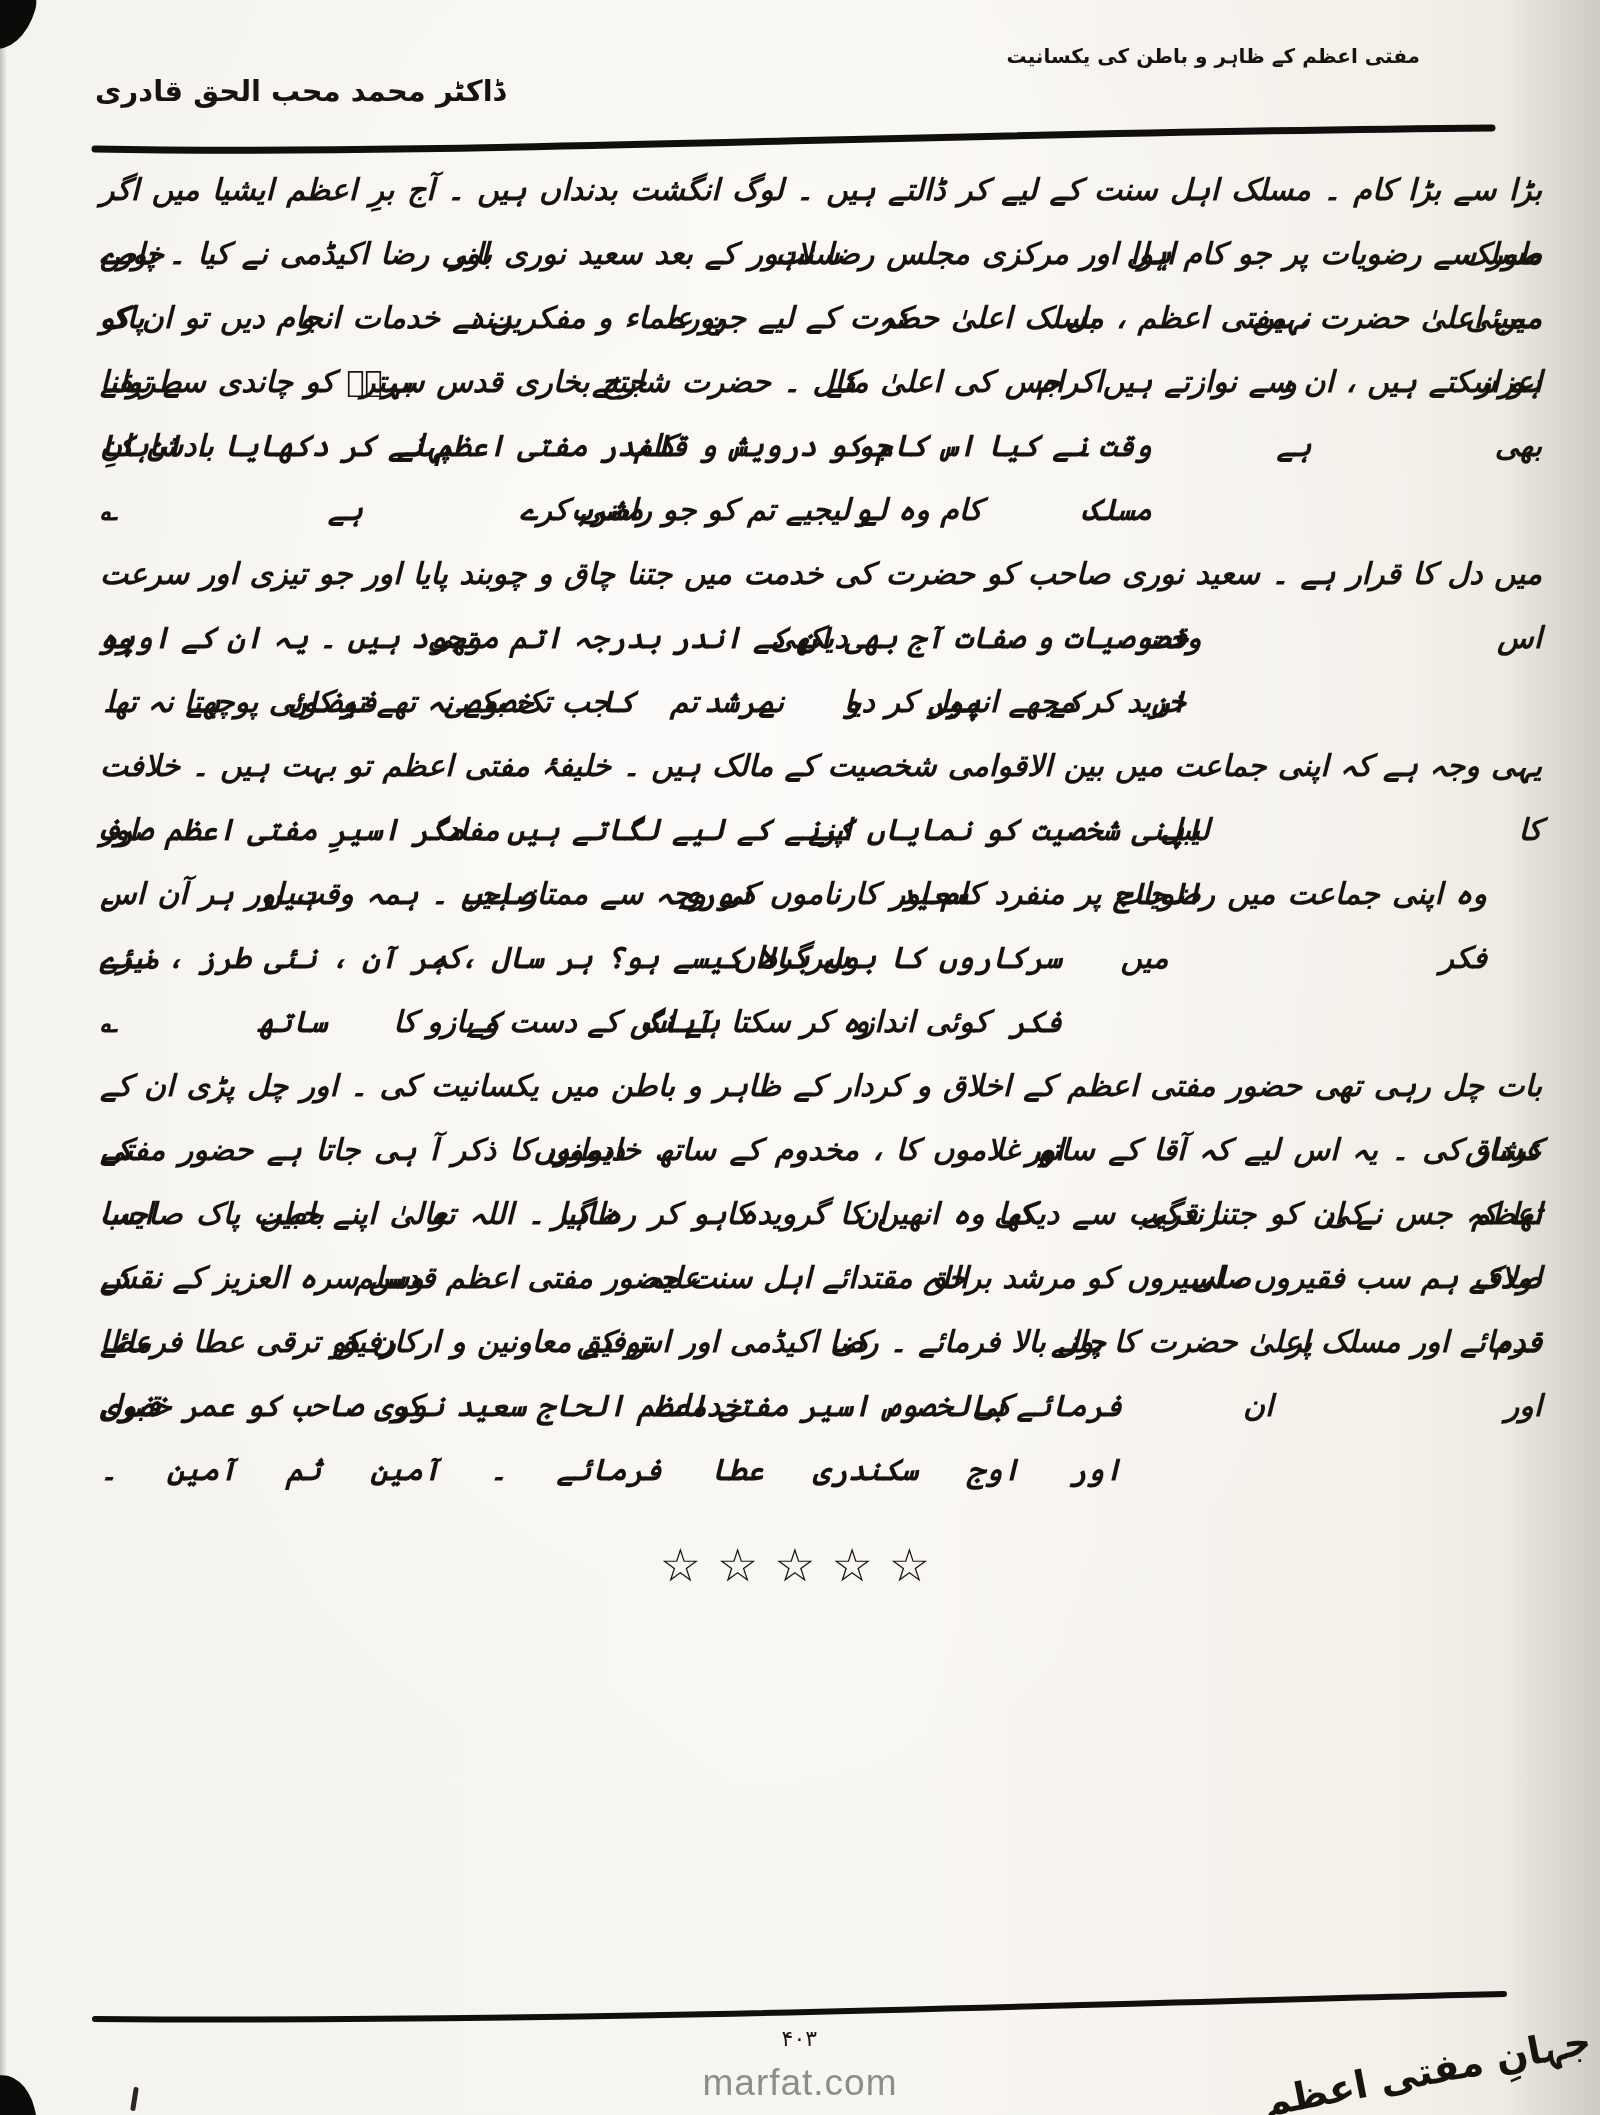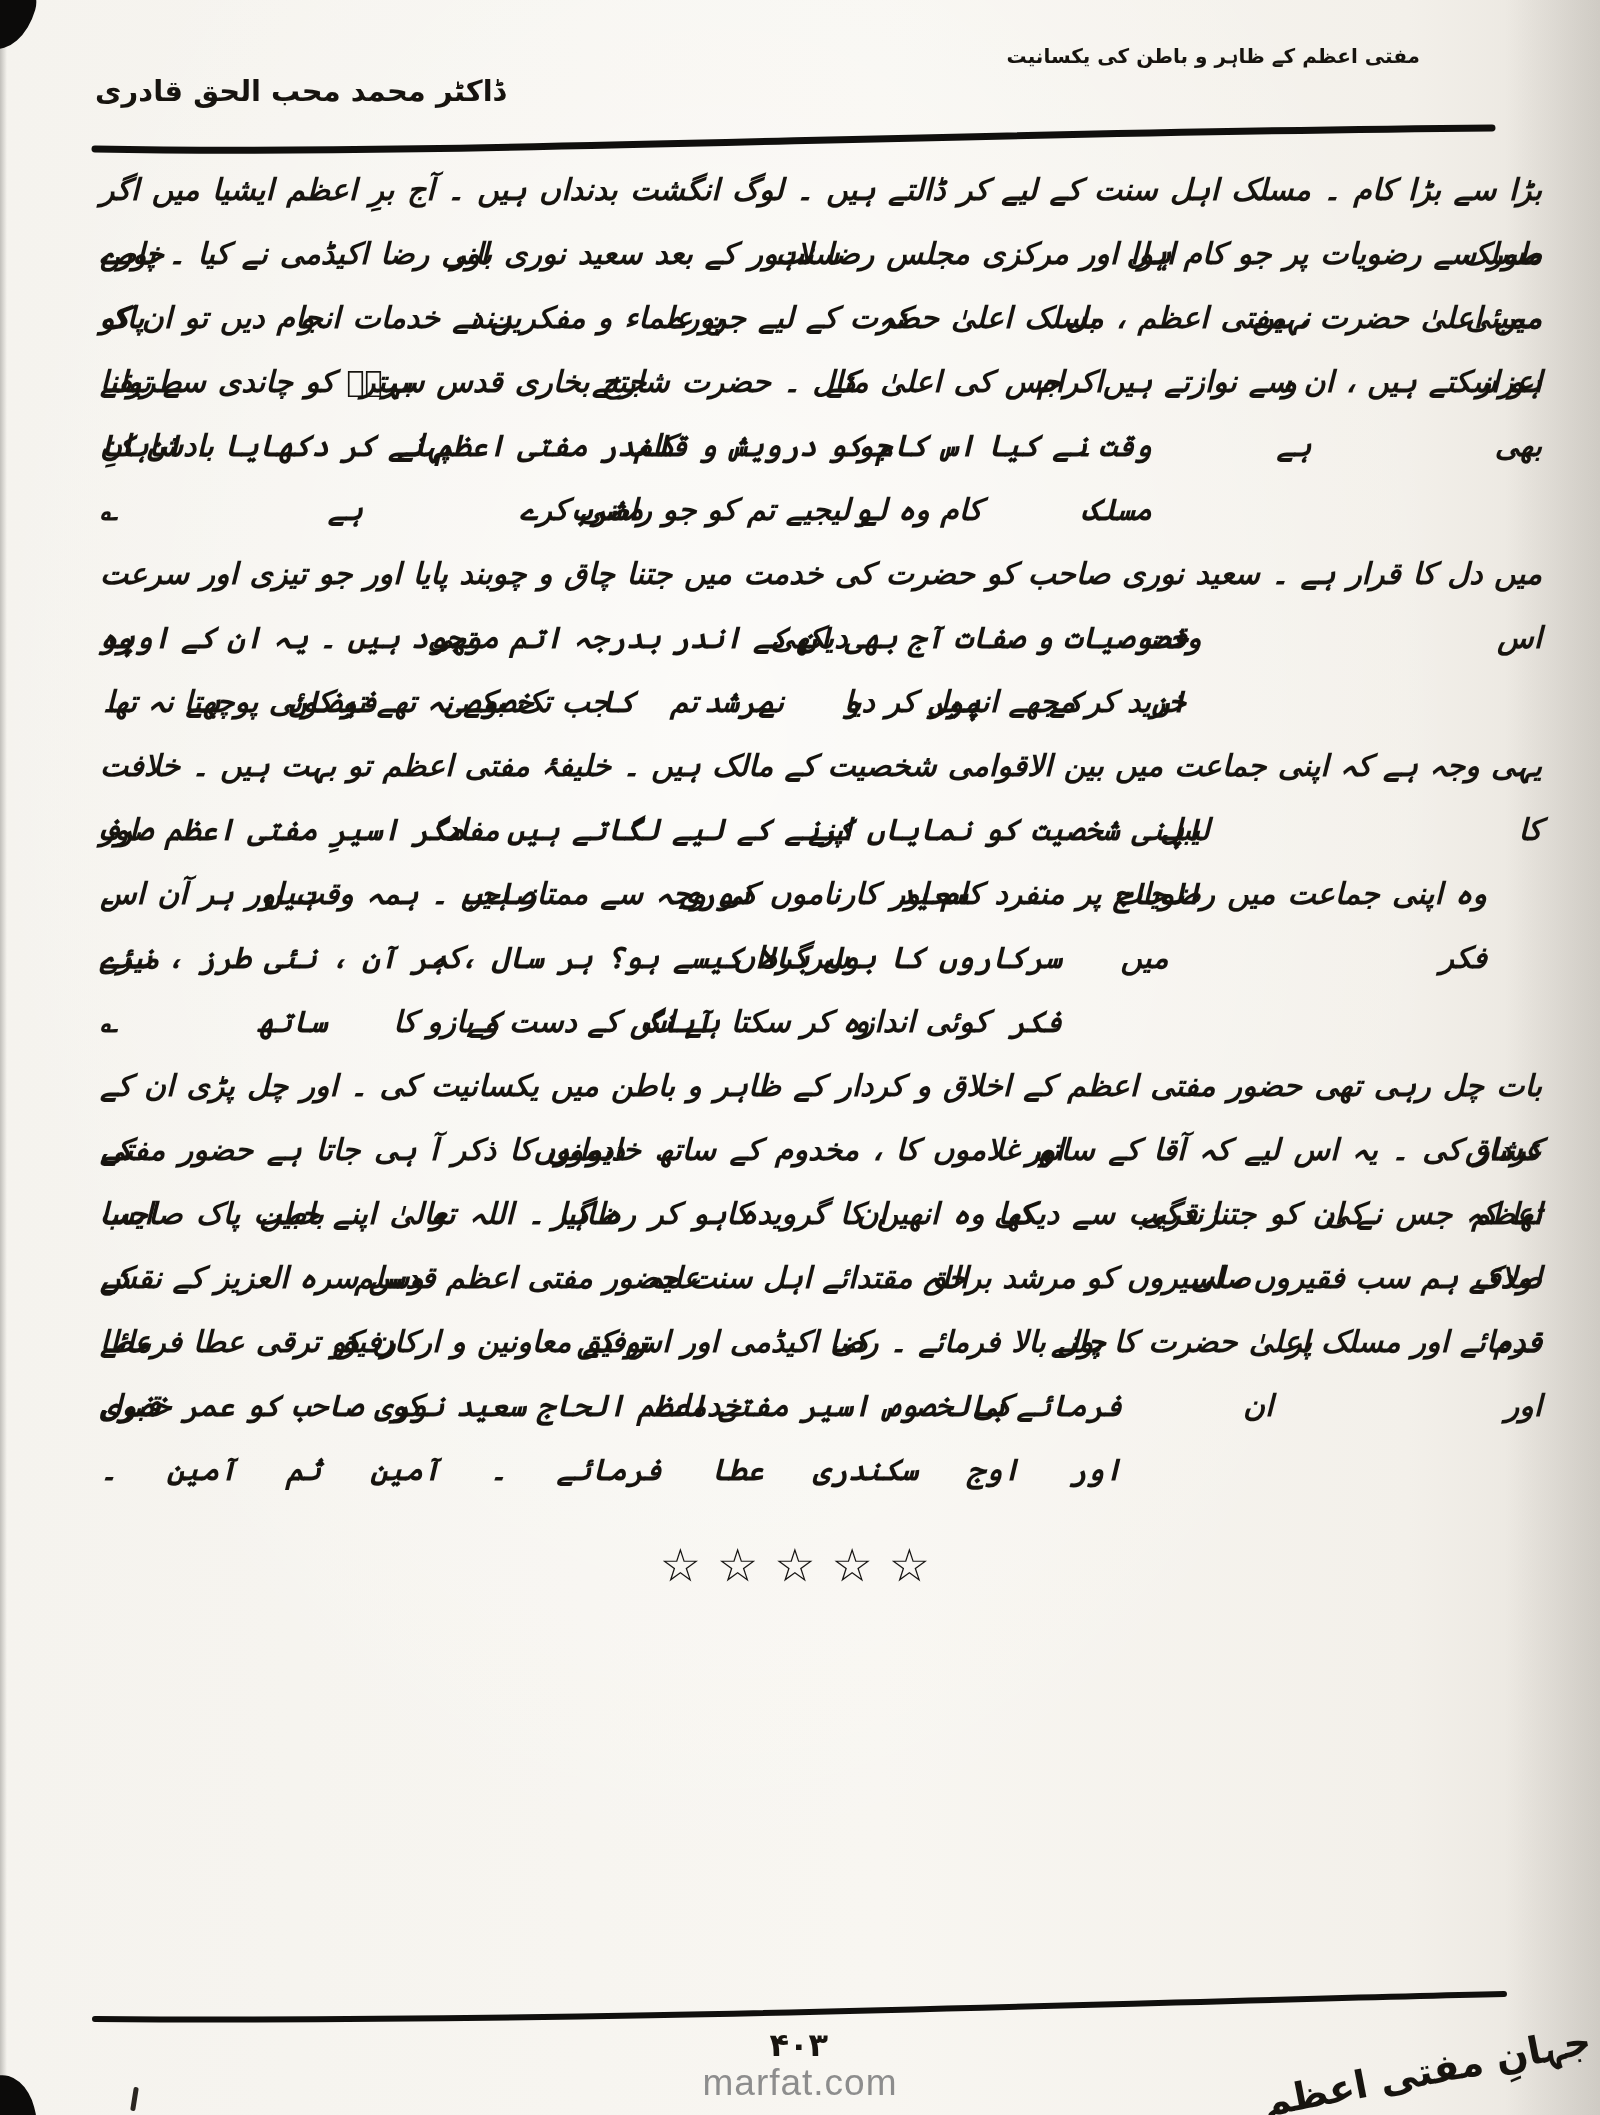--- a/index.html
+++ b/index.html
@@ -41,21 +41,21 @@
   .line{height:64px;white-space:nowrap;}
   .line.prose{white-space:normal;text-align:justify;text-align-last:justify;overflow:visible;}
   .line.verse{display:flex;direction:ltr;justify-content:center;align-items:flex-start;
     font-weight:700;}
   .hemistich{direction:rtl;white-space:nowrap;}
 
   .stars{position:absolute;top:1538px;left:50%;transform:translateX(-49%);
     font-size:46px;font-weight:bold;letter-spacing:16px;color:#141210;white-space:nowrap;}
 
   .pg-num{position:absolute;top:2026px;left:50%;transform:translateX(-52%);
-    font-size:32px;font-weight:bold;direction:rtl;}
+    font-size:22px;font-weight:normal;direction:rtl;}
   .watermark{position:absolute;top:2062px;left:50%;transform:translateX(-50%);
     font-size:37px;color:#8d8d8d;font-family:"Liberation Sans", sans-serif;letter-spacing:1px;}
   .book-title{position:absolute;top:2018px;right:10px;direction:rtl;
     font-size:38px;font-weight:bold;white-space:nowrap;transform:rotate(-11deg);transform-origin:right center;}
 </style>
 </head>
 <body>
 
 <div class="page">
 

